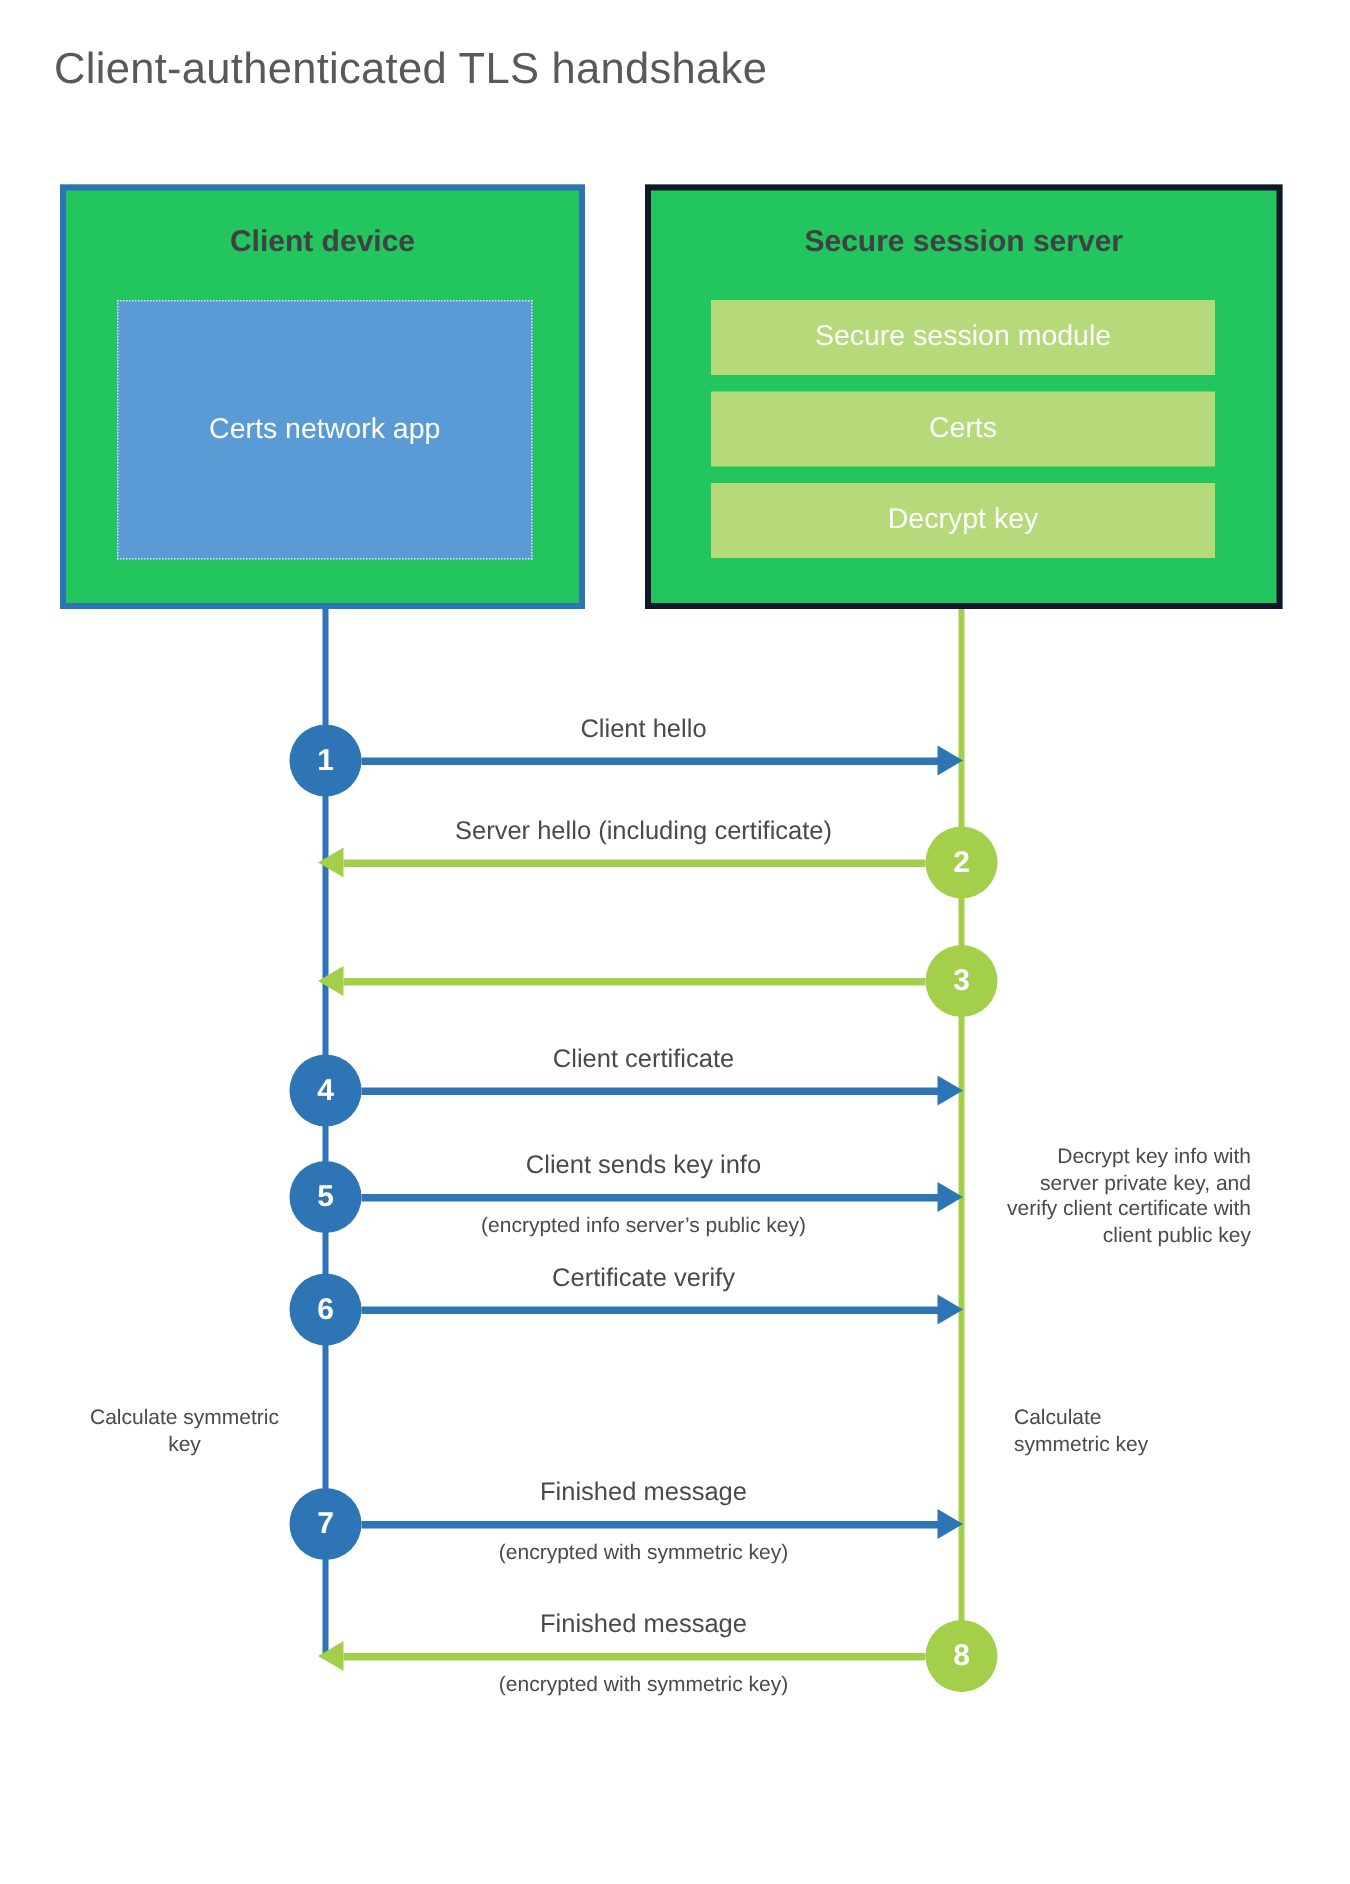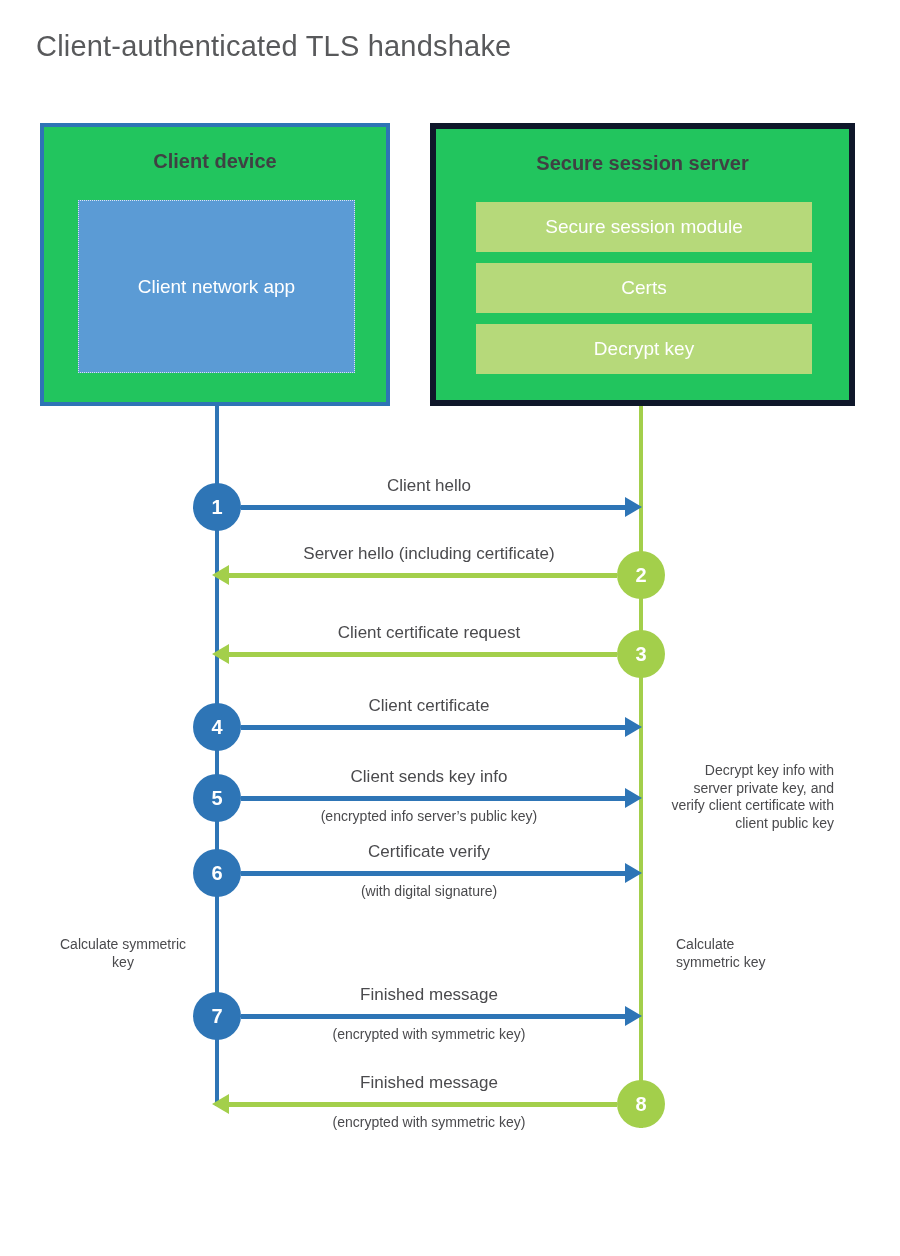--- a/index.html
+++ b/index.html
@@ -7,21 +7,21 @@
     position:relative;width:900px;height:1256px;background:#ffffff;overflow:hidden;
     font-family:"Liberation Sans",sans-serif;
   }
   .page-title{
     position:absolute;left:36px;top:30px;font-size:29px;font-weight:300;
     color:#58595b;letter-spacing:0.2px;
   }
   
   .outer-box{position:absolute;top:123px;height:283px;background:#22c55e;box-sizing:border-box;}
   .client-box{left:40px;width:350px;border:4px solid #2e74b5;}
-  .server-box{left:430px;width:425px;border:6px solid #0f172a;}
+  .server-box{left:430px;width:425px;border:4px solid #0f172a;}
   .box-title{
     position:absolute;left:0;right:0;top:23px;text-align:center;
     font-size:20px;font-weight:bold;color:#3f4143;
   }
   .client-app{
     position:absolute;left:34px;top:73px;width:277px;height:173px;
     background:#5b9bd5;border:1px dotted #d9e6f4;box-sizing:border-box;
     display:flex;align-items:center;justify-content:center;text-align:center;
     color:#ffffff;font-size:19px;line-height:29px;padding:0 40px;
   }
@@ -63,21 +63,21 @@
 </head>
 <body>
 
 <div class="canvas">
 
   <div class="page-title">Client-authenticated TLS handshake</div>
 
   <div class="outer-box client-box">
     <div class="box-title">Client device</div>
     <div class="client-app">
-      <span>Client network app</span>
+      <span>Certs network app</span>
     </div>
   </div>
 
   <div class="outer-box server-box">
     <div class="box-title">Secure session server</div>
     <div class="server-bar" style="top:134px;">Certs</div>
     <div class="server-bar" style="top:73px;">Secure session module</div>
     <div class="server-bar" style="top:195px;">Decrypt key</div>
   </div>
 
@@ -91,21 +91,20 @@
       <span>1</span>
     </div>
 
   <div class="msg" style="top:541px;">Server hello (including certificate)</div>
   <div class="shaft green" style="top:573px;"></div>
   <div class="head left" style="top:565px;"></div>
   <div class="step-circle green" style="top:551px;">
       <span>2</span>
     </div>
 
-  <div class="msg" style="top:620px;">Client certificate request</div>
   <div class="shaft green" style="top:652px;"></div>
   <div class="head left" style="top:644px;"></div>
   <div class="step-circle green" style="top:630px;">
       <span>3</span>
     </div>
 
   <div class="msg" style="top:693px;">Client certificate</div>
   <div class="shaft blue" style="top:725px;"></div>
   <div class="head right" style="top:717px;"></div>
   <div class="step-circle blue" style="top:703px;">
@@ -119,21 +118,20 @@
       <span>5</span>
     </div>
   <div class="msg sub" style="top:806px;">(encrypted info server’s public key)</div>
 
   <div class="msg" style="top:839px;">Certificate verify</div>
   <div class="shaft blue" style="top:871px;"></div>
   <div class="head right" style="top:863px;"></div>
   <div class="step-circle blue" style="top:849px;">
       <span>6</span>
     </div>
-  <div class="msg sub" style="top:881px;">(with digital signature)</div>
 
   <div class="side-note note-decrypt">Decrypt key info with server private key, and verify client certificate with client public key</div>
   <div class="side-note note-calc-left">Calculate symmetric key</div>
   <div class="side-note note-calc-right">Calculate symmetric key</div>
 
   <div class="msg" style="top:982px;">Finished message</div>
   <div class="shaft blue" style="top:1014px;"></div>
   <div class="head right" style="top:1006px;"></div>
   <div class="step-circle blue" style="top:992px;">
       <span>7</span>

